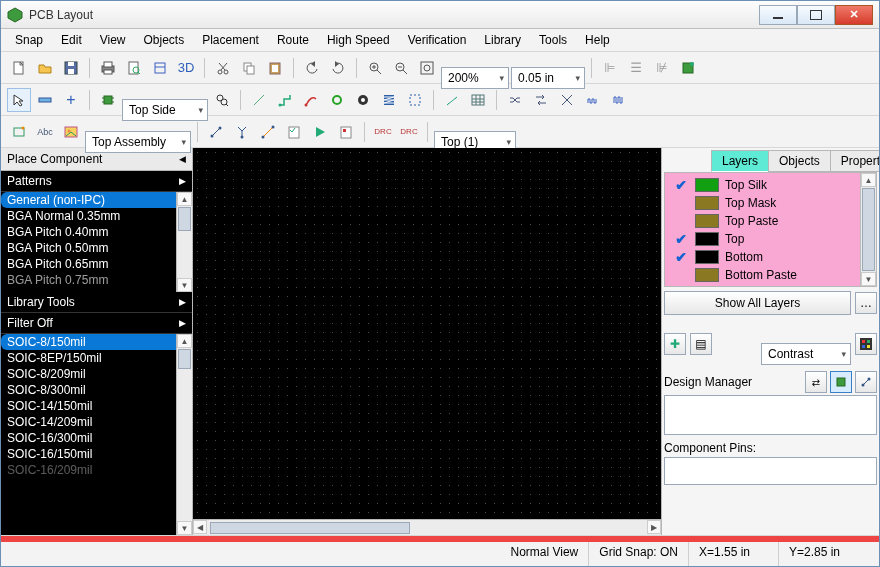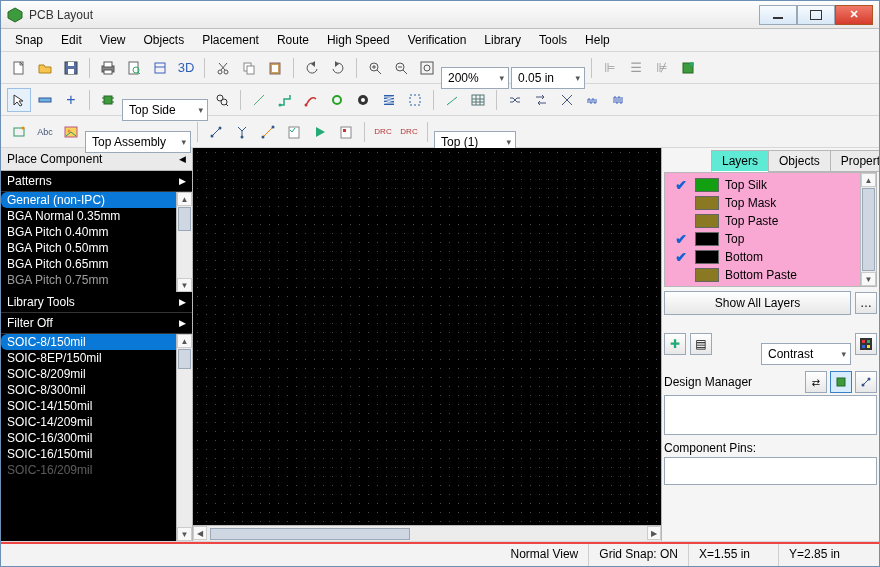--- a/index.html
+++ b/index.html
@@ -61,21 +61,21 @@
 
 .btn-wide { border:1px solid #9aa8b7; background:linear-gradient(#fff,#e7e7e7); padding:4px; text-align:center;}
 .row-ctrl { display:flex; gap:4px; align-items:center; margin:4px 0;}
 .small-btn { width:22px; height:22px; border:1px solid #9aa8b7; background:linear-gradient(#fff,#e7e7e7); display:flex; align-items:center; justify-content:center; font-size:12px;}
 
 .dm-head { display:flex; align-items:center; justify-content:space-between; padding:2px 0; }
 .dm-box { border:1px solid #9aa8b7; background:#fff; height:40px; }
 .dm-pins { border:1px solid #9aa8b7; background:#fff; height:28px; margin-top:2px;}
 
 
-.status-bar { display:flex; border-top:2px solid #ef4444; background:#f3f3f3; height:24px; }
+.status-bar { display:flex; border-top:6px solid #ef4444; background:#f3f3f3; height:30px; }
 .status-cell { padding:3px 10px; border-right:1px solid #cfcfcf; }
 .status-cell:first-child{flex:1;border-right:none;}
 svg { display:block; }
 </style>
 </head>
 <body>
 
 <div class="title-bar">
   <span class="icon">
     <svg width="16" height="16">

